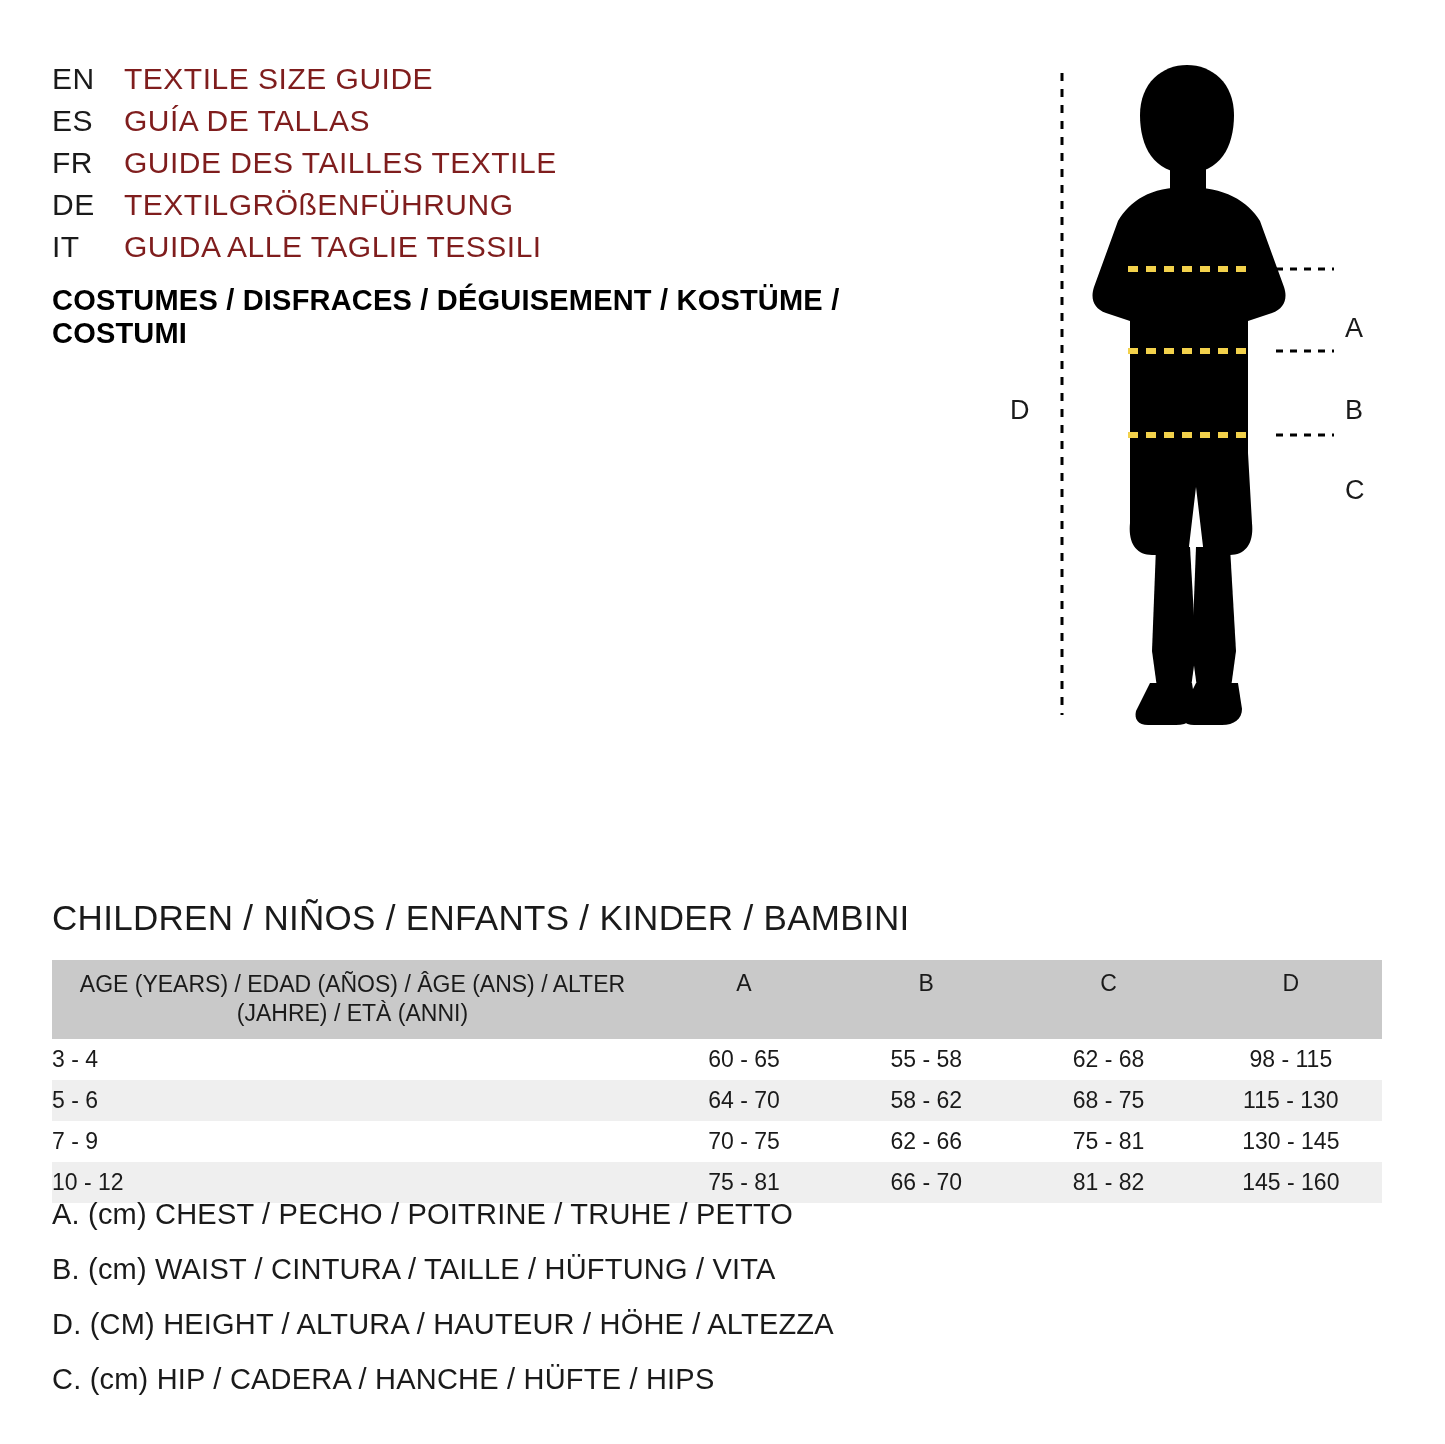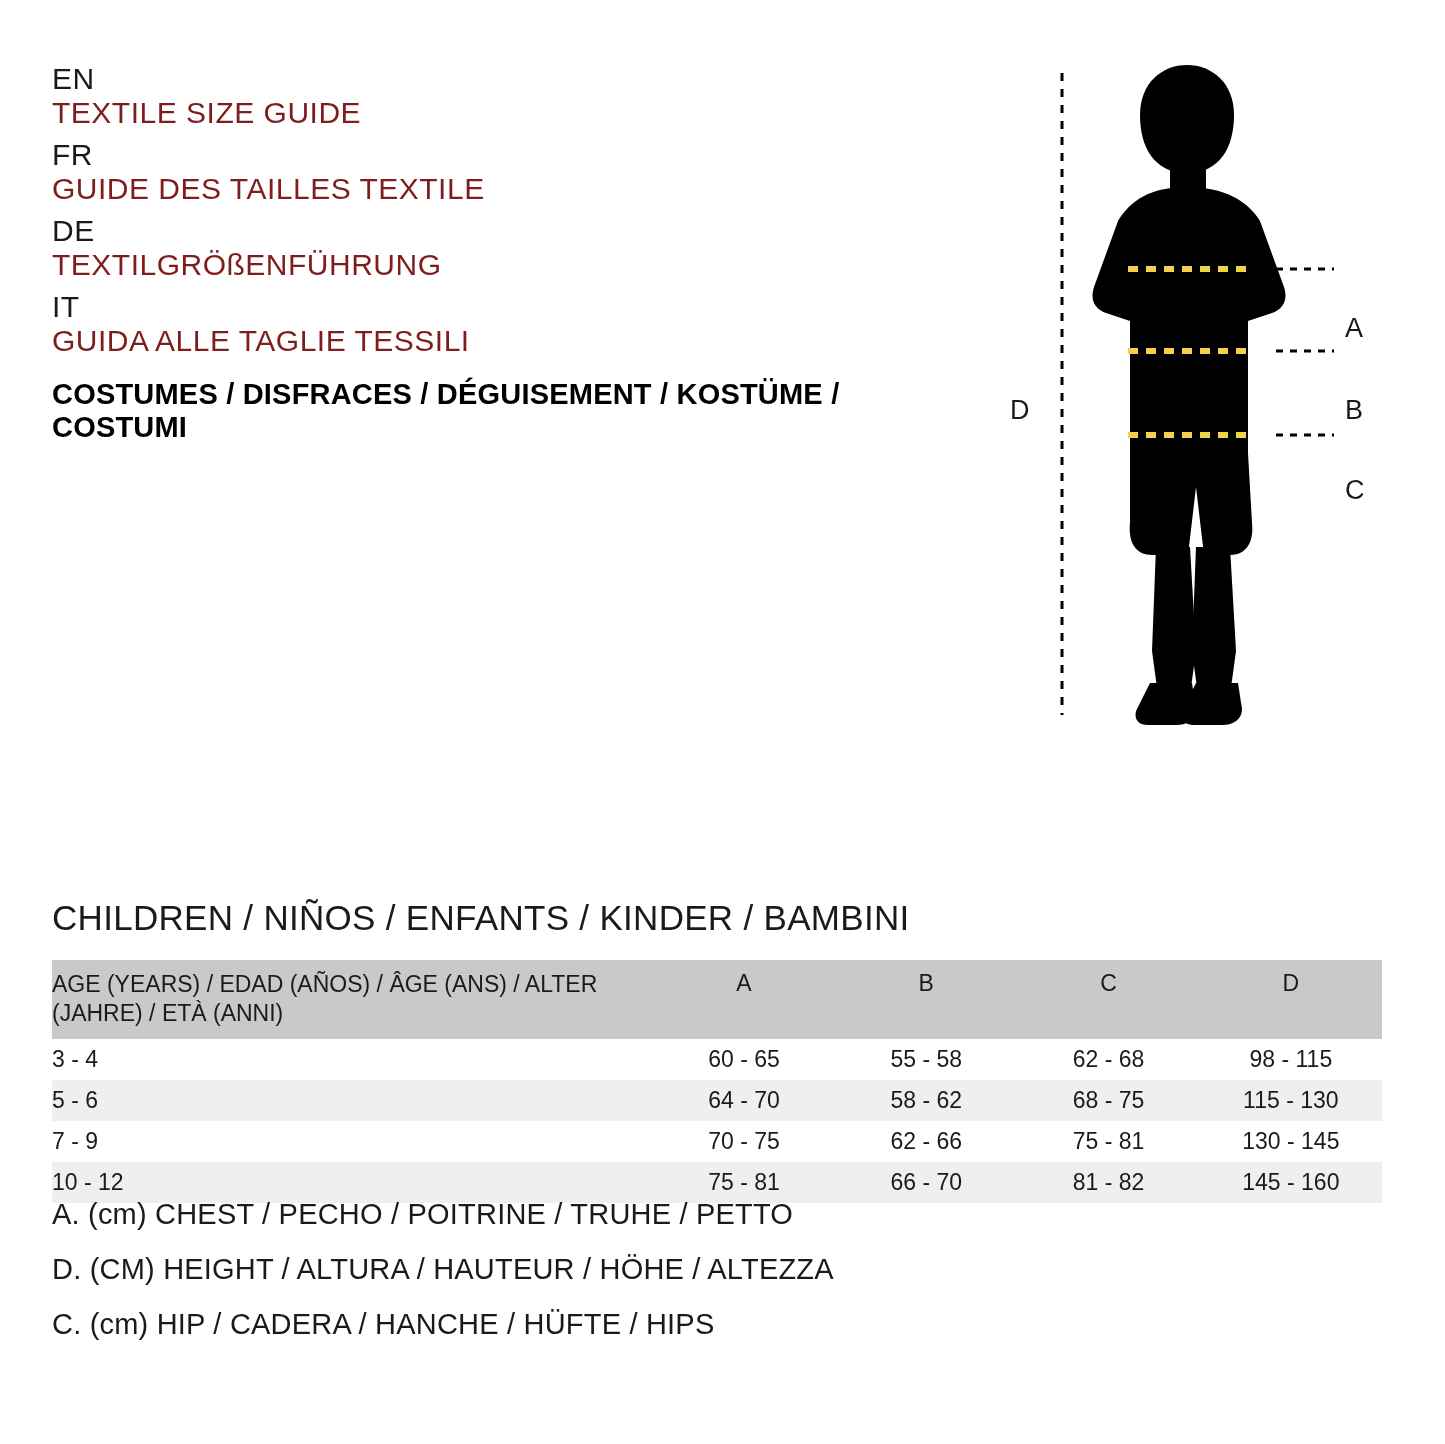--- a/index.html
+++ b/index.html
@@ -18,23 +18,22 @@
 
   
   .header {
     position: absolute;
     top: 62px;
     left: 52px;
     width: 920px;
   }
   .lang-row {
     display: flex;
-    align-items: flex-start;
+    align-items: flex-end;
     margin-bottom: 8px;
-    flex-direction: column;
   }
   .lang-code {
     width: 72px;
     font-size: 30px;
     letter-spacing: 0.5px;
     color: #1a1a1a;
   }
   .lang-text {
     font-size: 30px;
     letter-spacing: 0.5px;
@@ -87,21 +86,21 @@
     font-size: 23px;
     color: #1a1a1a;
   }
   table.size-table thead th {
     background: #c9c9c9;
     font-weight: normal;
     padding: 10px 0 10px 0;
     vertical-align: top;
   }
   th.age-head {
-    text-align: left;
+    text-align: center;
     padding-left: 8px;
     width: 600px;
     line-height: 1.28;
   }
   th.col-head {
     text-align: center;
     width: 182px;
     padding-top: 12px;
   }
   table.size-table tbody td {
@@ -135,20 +134,24 @@
 </head>
 <body>
 
 <div class="header">
 
   <div class="lang-row">
     <span class="lang-code">EN</span>
     <span class="lang-text">TEXTILE SIZE GUIDE</span>
   </div>
 
+  <div class="lang-row">
+    <span class="lang-code">ES</span>
+    <span class="lang-text">GUÍA DE TALLAS</span>
+  </div>
 
   <div class="lang-row">
     <span class="lang-code">FR</span>
     <span class="lang-text">GUIDE DES TAILLES TEXTILE</span>
   </div>
 
   <div class="lang-row">
     <span class="lang-code">DE</span>
     <span class="lang-text">TEXTILGRÖßENFÜHRUNG</span>
   </div>
@@ -256,15 +259,16 @@
         <td class="val-cell">66 - 70</td>
         <td class="val-cell">81 - 82</td>
         <td class="val-cell">145 - 160</td>
       </tr>
     </tbody>
   </table>
 </div>
 
 <div class="legend">
   <div class="legend-line">A. (cm) CHEST / PECHO / POITRINE / TRUHE / PETTO</div>
+  <div class="legend-line">B. (cm) WAIST / CINTURA / TAILLE / HÜFTUNG / VITA</div>
   <div class="legend-line">D. (CM) HEIGHT / ALTURA / HAUTEUR / HÖHE / ALTEZZA</div>
   <div class="legend-line">C. (cm) HIP / CADERA / HANCHE / HÜFTE / HIPS</div>
 </div>
 
 </body></html>

